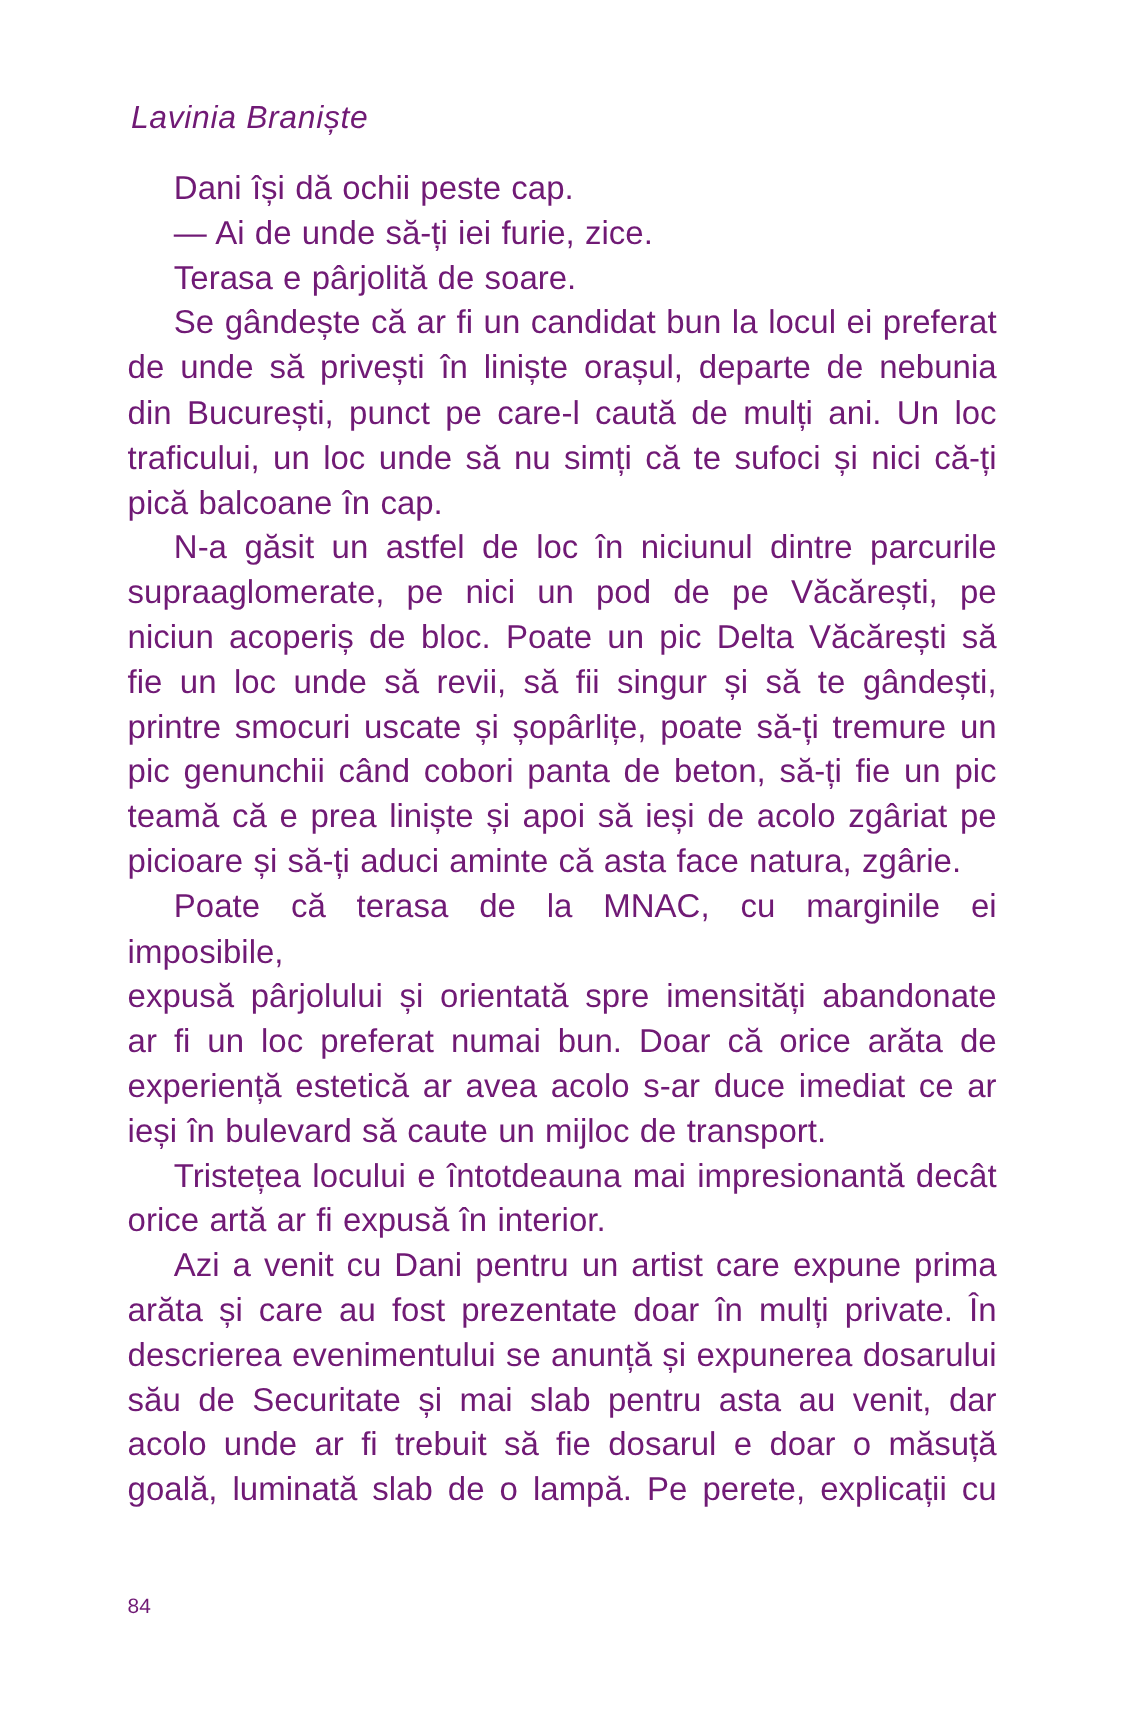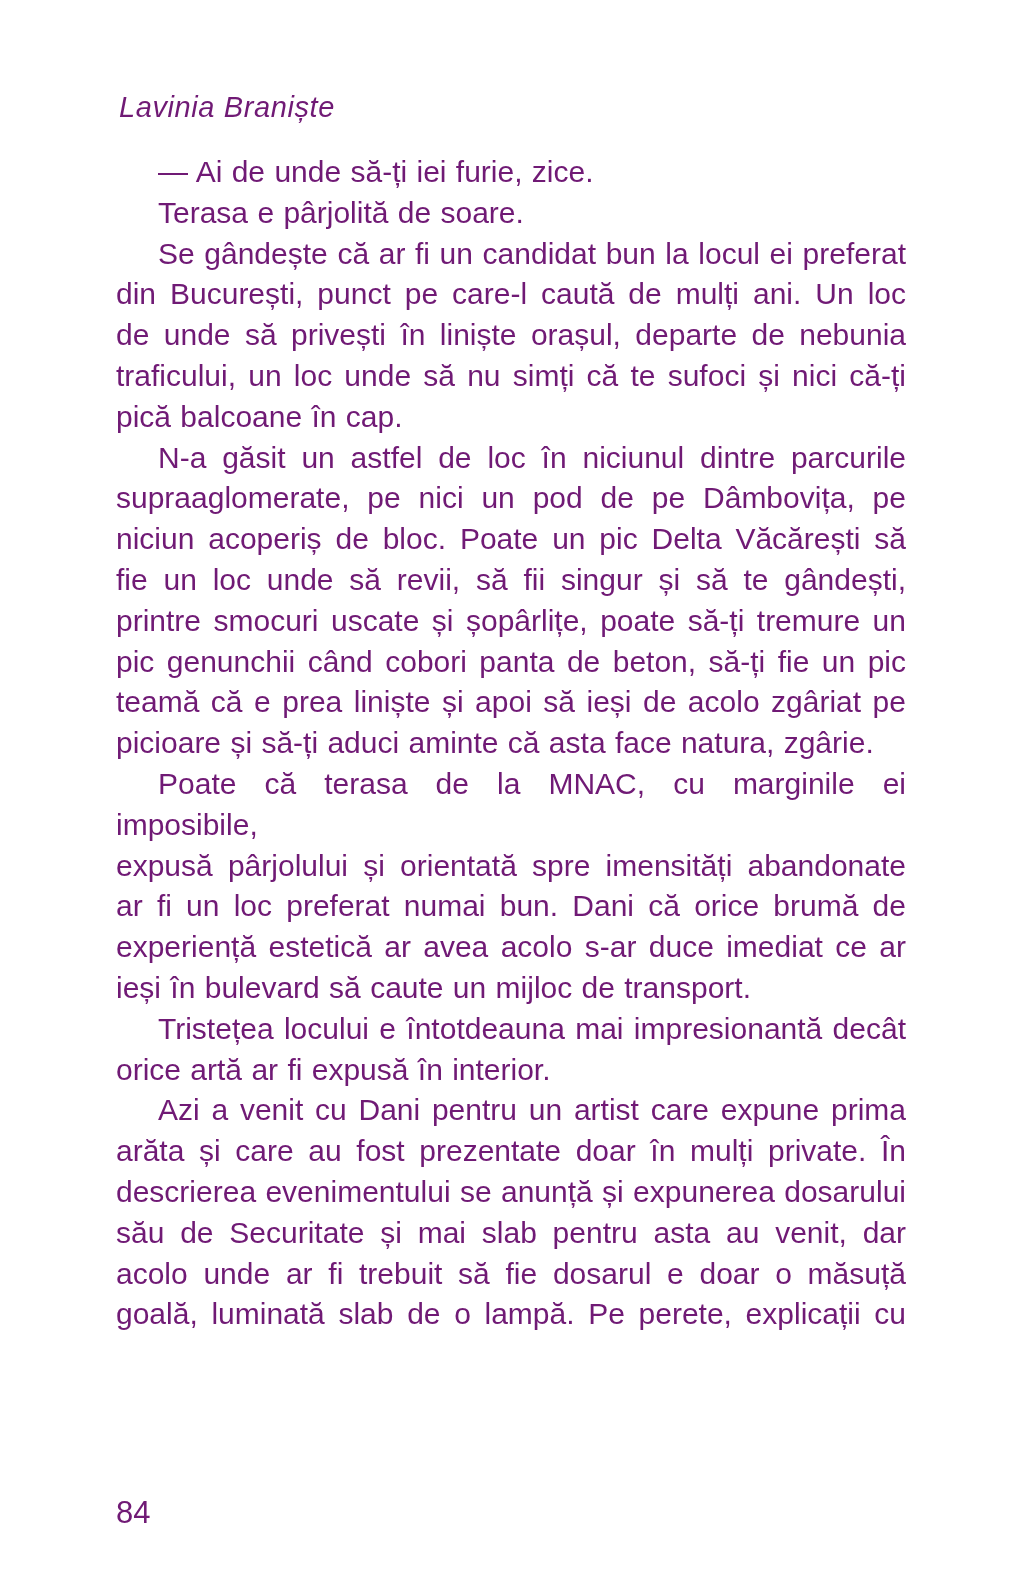--- a/index.html
+++ b/index.html
@@ -42,50 +42,51 @@
   .line.first {
     text-indent: 42px;
   }
   .line.end {
     text-align: left;
     text-align-last: left;
   }
   .page-number {
     position: absolute;
     left: 116px;
-    top: 1494px;
-    font-size: 31px;
+    top: 1450px;
+    font-size: 19px;
     line-height: 1.2;
   }
 </style>
 </head>
 <body>
 
 <div class="page">
   <div class="author-header">Lavinia Braniște</div>
 
   <div class="body-text">
+      <div class="line first end">Dani își dă ochii peste cap.</div>
       <div class="line first end">— Ai de unde să-ți iei furie, zice.</div>
       <div class="line first end">Terasa e pârjolită de soare.</div>
       <div class="line first">Se gândește că ar fi un candidat bun la locul ei preferat</div>
+      <div class="line">de unde să privești în liniște orașul, departe de nebunia</div>
       <div class="line">din București, punct pe care-l caută de mulți ani. Un loc</div>
-      <div class="line">de unde să privești în liniște orașul, departe de nebunia</div>
       <div class="line">traficului, un loc unde să nu simți că te sufoci și nici că-ți</div>
       <div class="line end">pică balcoane în cap.</div>
       <div class="line first">N-a găsit un astfel de loc în niciunul dintre parcurile</div>
-      <div class="line">supraaglomerate, pe nici un pod de pe Dâmbovița, pe</div>
+      <div class="line">supraaglomerate, pe nici un pod de pe Văcărești, pe</div>
       <div class="line">niciun acoperiș de bloc. Poate un pic Delta Văcărești să</div>
       <div class="line">fie un loc unde să revii, să fii singur și să te gândești,</div>
       <div class="line">printre smocuri uscate și șopârlițe, poate să-ți tremure un</div>
       <div class="line">pic genunchii când cobori panta de beton, să-ți fie un pic</div>
       <div class="line">teamă că e prea liniște și apoi să ieși de acolo zgâriat pe</div>
       <div class="line end">picioare și să-ți aduci aminte că asta face natura, zgârie.</div>
       <div class="line first">Poate că terasa de la MNAC, cu marginile ei imposibile,</div>
       <div class="line">expusă pârjolului și orientată spre imensități abandonate</div>
-      <div class="line">ar fi un loc preferat numai bun. Dani că orice brumă de</div>
+      <div class="line">ar fi un loc preferat numai bun. Doar că orice arăta de</div>
       <div class="line">experiență estetică ar avea acolo s-ar duce imediat ce ar</div>
       <div class="line end">ieși în bulevard să caute un mijloc de transport.</div>
       <div class="line first">Tristețea locului e întotdeauna mai impresionantă decât</div>
       <div class="line end">orice artă ar fi expusă în interior.</div>
       <div class="line first">Azi a venit cu Dani pentru un artist care expune prima</div>
       <div class="line">arăta și care au fost prezentate doar în mulți private. În</div>
       <div class="line">descrierea evenimentului se anunță și expunerea dosarului</div>
       <div class="line">său de Securitate și mai slab pentru asta au venit, dar</div>
       <div class="line">acolo unde ar fi trebuit să fie dosarul e doar o măsuță</div>
       <div class="line">goală, luminată slab de o lampă. Pe perete, explicații cu</div>

